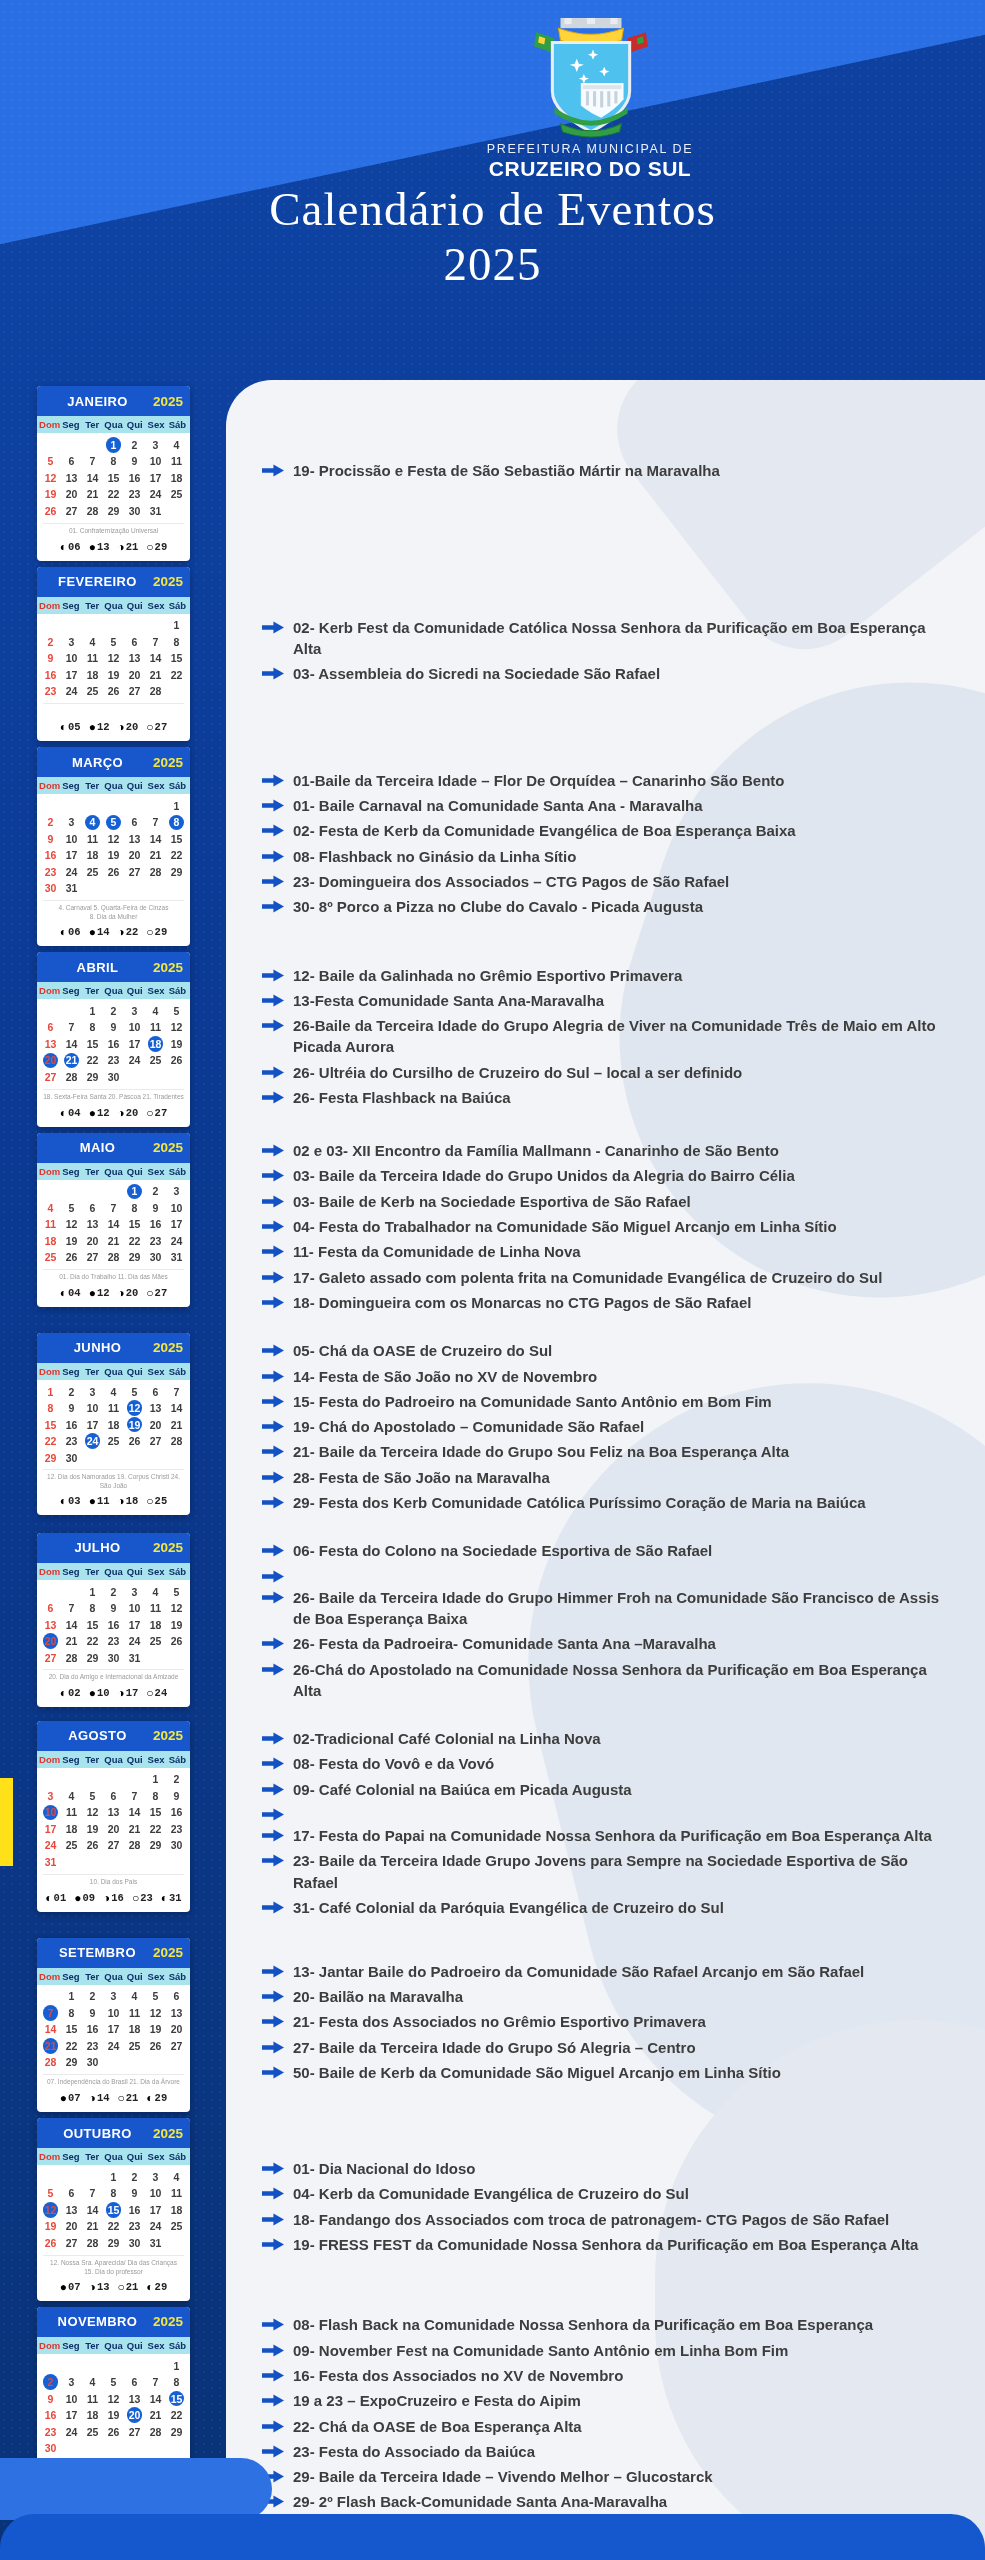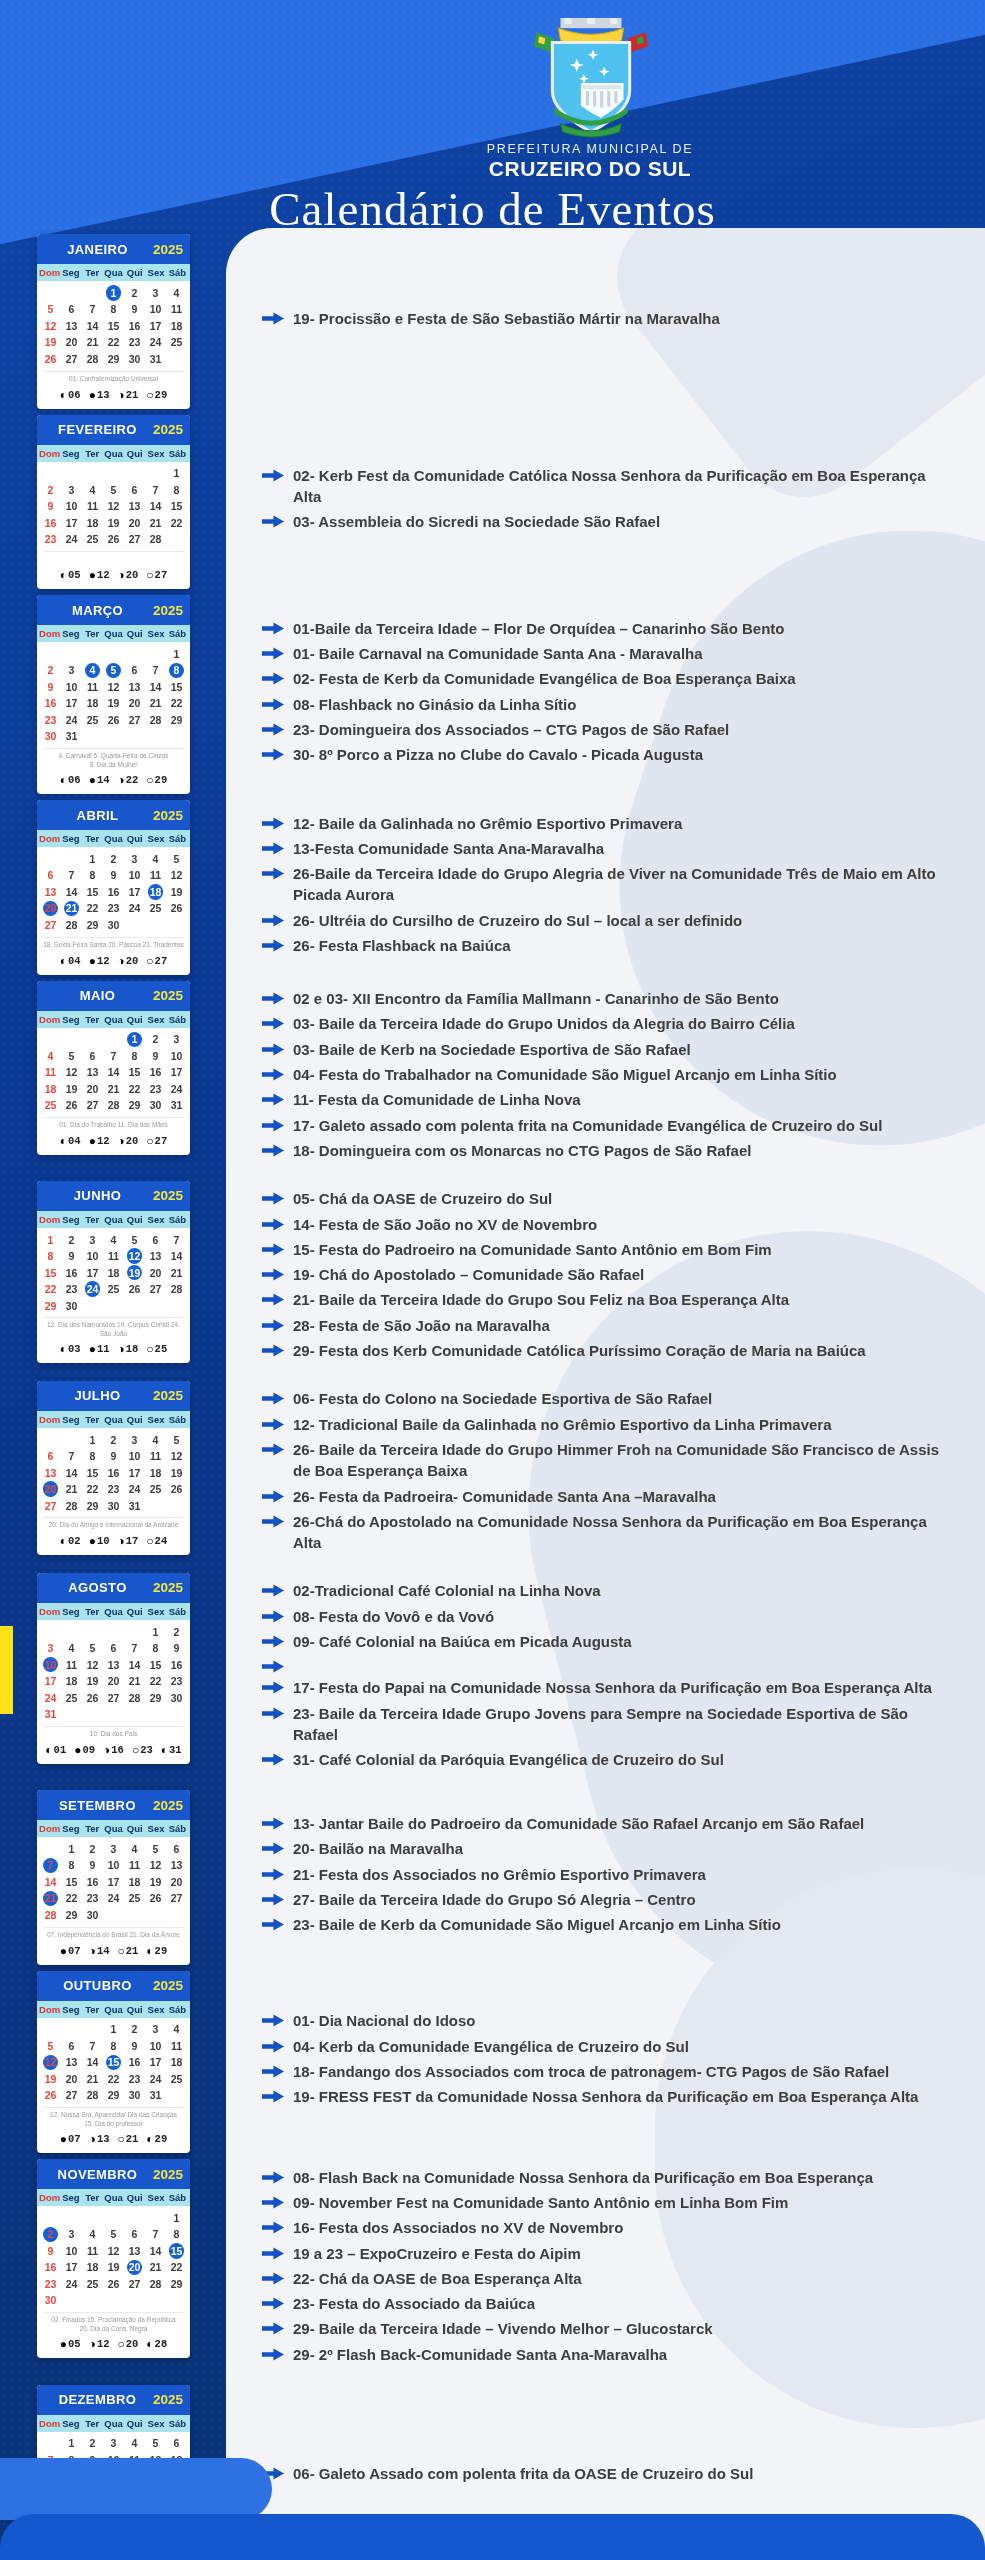--- a/index.html
+++ b/index.html
@@ -8,21 +8,21 @@
     background:linear-gradient(155deg,#0f46a8 0%,#0b3a95 35%,#093170 100%);
     font-family:"Liberation Sans",sans-serif;
   }
   .bg-stripe{position:absolute;width:1700px;height:270px;transform:rotate(-12deg);z-index:0;}
   .stripe-dark{top:-240px;left:-280px;background:#0a2c72;}
   .stripe-bright{top:-150px;left:-280px;background:#2a6fe4;}
   .dots{position:absolute;inset:0;z-index:0;pointer-events:none;
     background-image:radial-gradient(rgba(255,255,255,0.05) 1px,transparent 1.6px);
     background-size:8px 8px;}
   
-  .header{position:relative;height:228px;z-index:1;}
+  .header{position:relative;height:380px;z-index:1;}
   .crest{position:absolute;left:530px;top:18px;width:122px;height:122px;}
   .org1{position:absolute;left:440px;top:142px;width:300px;text-align:center;
     color:#eaf1ff;font-size:12.5px;letter-spacing:1.6px;}
   .org2{position:absolute;left:440px;top:157px;width:300px;text-align:center;
     color:#ffffff;font-size:21px;font-weight:bold;letter-spacing:.5px;}
   .title{position:absolute;left:0;top:182px;width:100%;margin:0;text-align:center;
     font-family:"Liberation Serif",serif;font-weight:normal;color:#ffffff;
     font-size:47px;line-height:1.16;letter-spacing:1px;}
   
   .months{position:relative;z-index:1;}
@@ -833,21 +833,20 @@
         <div class="event">
           <svg viewBox="0 0 26 14" class="arrow">
             <path d="M0 4.2h13.5V0L26 7 13.5 14V9.8H0z" fill="#1352c4"></path>
           </svg>
           <div class="etext">06- Festa do Colono na Sociedade Esportiva de São Rafael</div>
         </div>
         <div class="event">
           <svg viewBox="0 0 26 14" class="arrow">
             <path d="M0 4.2h13.5V0L26 7 13.5 14V9.8H0z" fill="#1352c4"></path>
           </svg>
-          <div class="etext">12- Tradicional Baile da Galinhada no Grêmio Esportivo da Linha Primavera</div>
         </div>
         <div class="event">
           <svg viewBox="0 0 26 14" class="arrow">
             <path d="M0 4.2h13.5V0L26 7 13.5 14V9.8H0z" fill="#1352c4"></path>
           </svg>
           <div class="etext">26- Baile da Terceira Idade do Grupo Himmer Froh na Comunidade São Francisco de Assis de Boa Esperança Baixa</div>
         </div>
         <div class="event">
           <svg viewBox="0 0 26 14" class="arrow">
             <path d="M0 4.2h13.5V0L26 7 13.5 14V9.8H0z" fill="#1352c4"></path>
@@ -1083,21 +1082,21 @@
         <div class="event">
           <svg viewBox="0 0 26 14" class="arrow">
             <path d="M0 4.2h13.5V0L26 7 13.5 14V9.8H0z" fill="#1352c4"></path>
           </svg>
           <div class="etext">27- Baile da Terceira Idade do Grupo Só Alegria – Centro</div>
         </div>
         <div class="event">
           <svg viewBox="0 0 26 14" class="arrow">
             <path d="M0 4.2h13.5V0L26 7 13.5 14V9.8H0z" fill="#1352c4"></path>
           </svg>
-          <div class="etext">23- Baile de Kerb da Comunidade São Miguel Arcanjo em Linha Sítio</div>
+          <div class="etext">50- Baile de Kerb da Comunidade São Miguel Arcanjo em Linha Sítio</div>
         </div>
       </div>
   </section>
 
   <section class="month-row">
     <div class="cal-cell">
       <div class="mini-cal">
         <div class="cal-head">
           <span class="cal-month">OUTUBRO</span>
           <span class="cal-year">2025</span>

